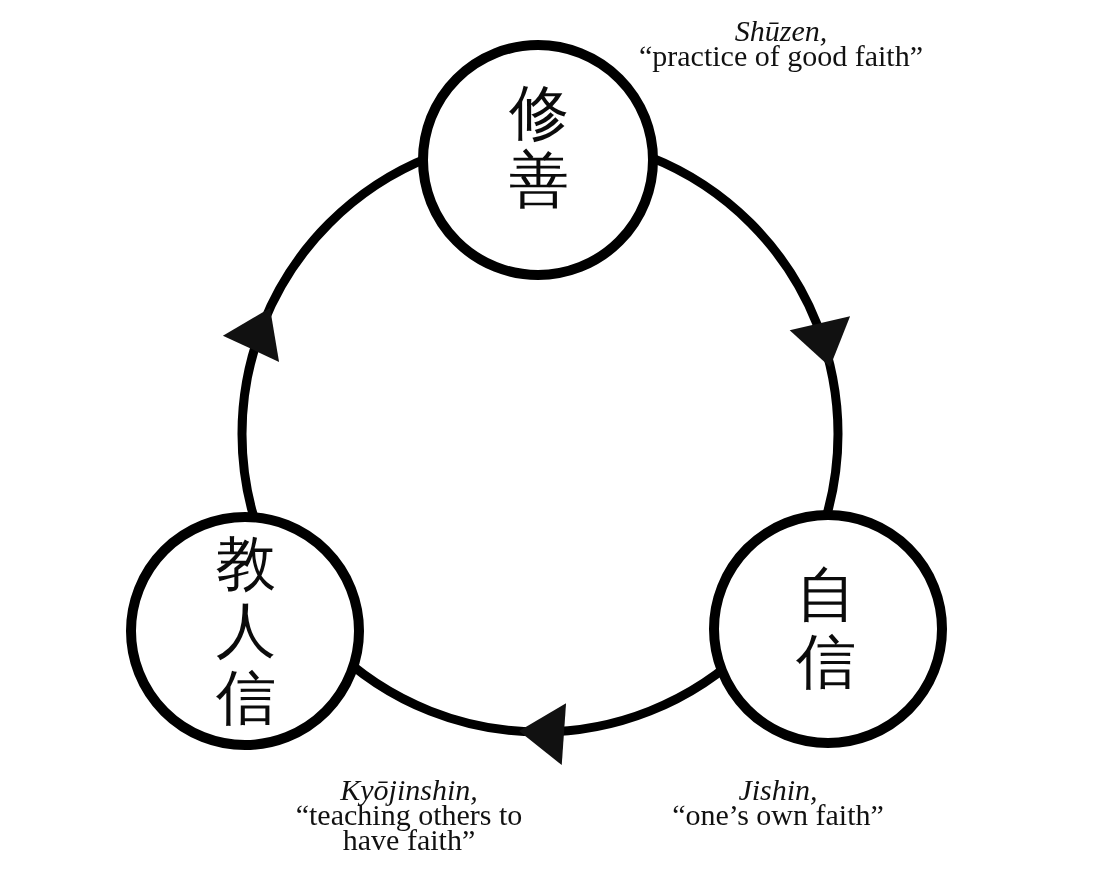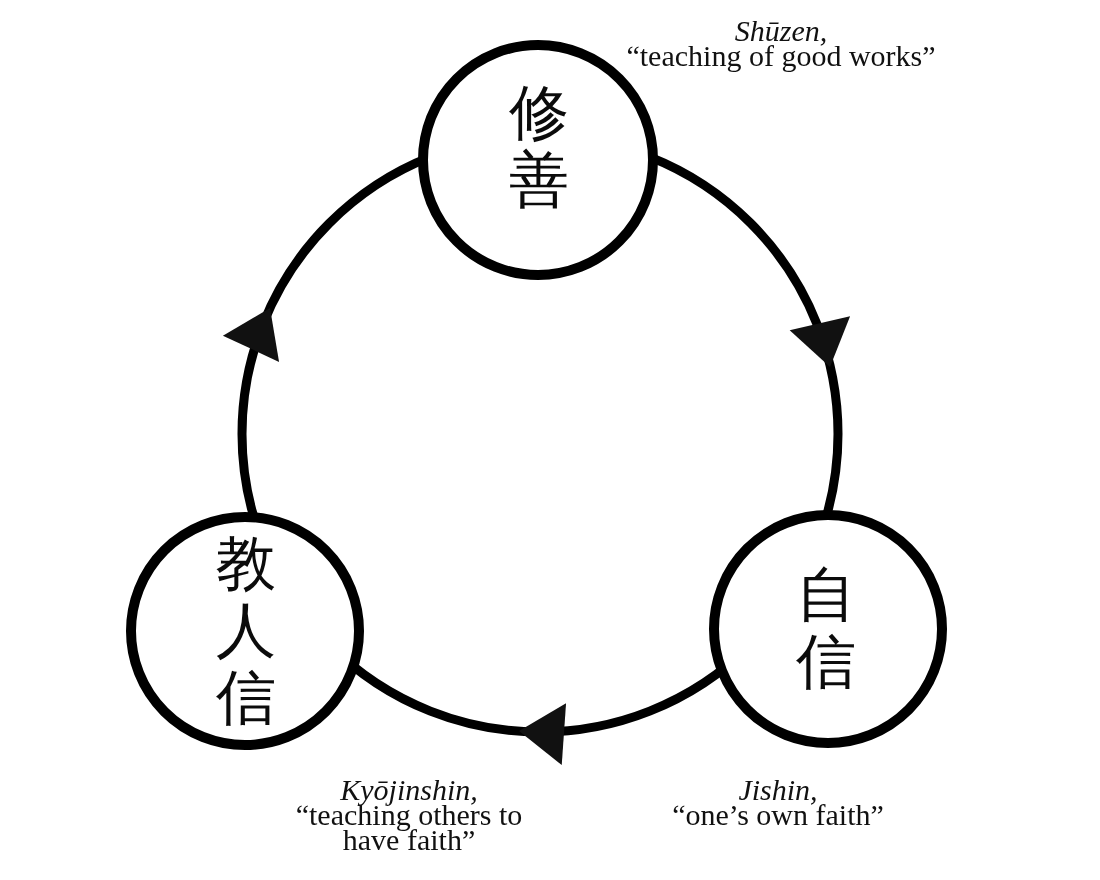--- a/index.html
+++ b/index.html
@@ -76,21 +76,21 @@
   <div class="kanji top">修
 善</div>
   <div class="kanji bottom-left">教
 人
 信</div>
   <div class="kanji bottom-right">自
 信</div>
 
   <div class="label top">
     <div class="romaji">Shūzen,</div>
-    <div class="gloss">“teaching of good works”</div>
+    <div class="gloss">“practice of good faith”</div>
   </div>
 
   <div class="label bottom-right">
     <div class="romaji">Jishin,</div>
     <div class="gloss">“one’s own faith”</div>
   </div>
 
   <div class="label bottom-left">
     <div class="romaji">Kyōjinshin,</div>
     <div class="gloss">“teaching others to

